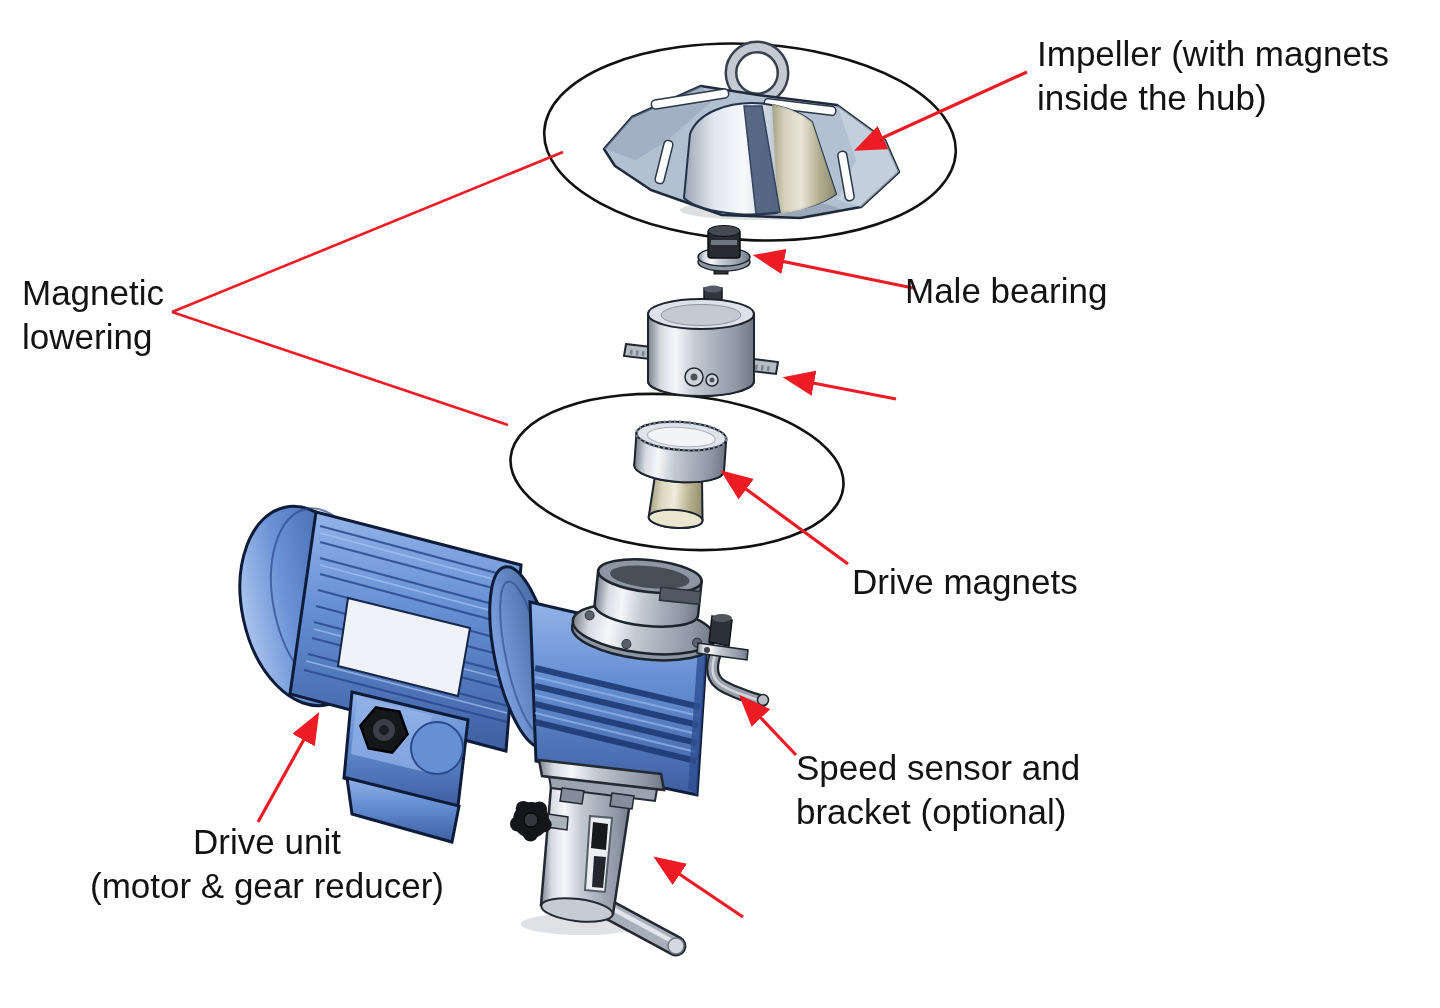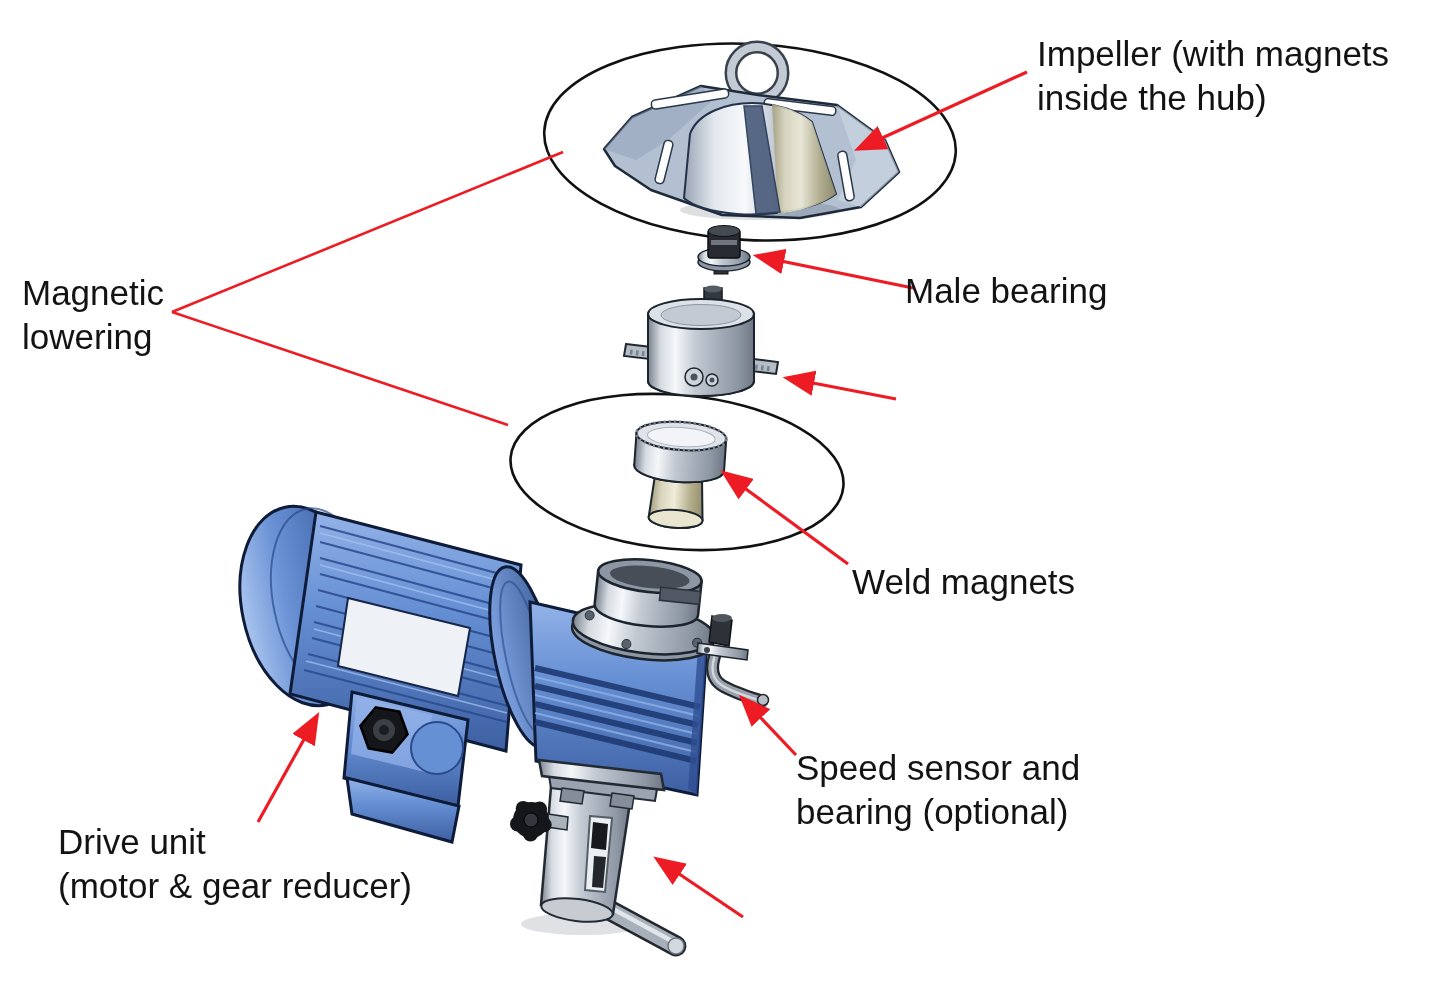--- a/index.html
+++ b/index.html
@@ -1,21 +1,21 @@
 <!DOCTYPE html>
 <html style="--arrow-red: #ed1c24; --callout-black: #111111; --text-black: #131313; --machine-blue: #5d83c9; --machine-blue-dark: #0e1c3a; --steel-grey: #c7ccd4; --magnet-khaki: #d9d5bd;"><head>
 <meta charset="utf-8">
 <style>
   html,body{margin:0;padding:0;background:#ffffff;}
   #stage{position:relative;width:1440px;height:1008px;background:#ffffff;overflow:hidden;
          font-family:Liberation Sans, sans-serif;}
   #diagram-svg{position:absolute;left:0;top:0;}
   .callout{position:absolute;color:#131313;font-size:35px;line-height:44px;
            white-space:pre-line;letter-spacing:0px;}
-  .callout.center{text-align:left;}
+  .callout.center{text-align:center;}
   .arrowline{stroke:var(--arrow-red,#ed1c24);stroke-width:3.2;fill:none;}
   .plainline{stroke:var(--arrow-red,#ed1c24);stroke-width:2.6;fill:none;}
   .ahead{fill:var(--arrow-red,#ed1c24);}
   .callout-ellipse{fill:none;stroke:#111111;stroke-width:2.6;}
 </style>
 </head>
 <body>
 
 <div id="stage">
 
@@ -251,18 +251,18 @@
     <line class="arrowline" x1="258" y1="822" x2="317" y2="716" marker-end="url(#ah)"></line>
     <line class="arrowline" x1="743" y1="917" x2="657" y2="859" marker-end="url(#ah)"></line>
   </g>
 </svg>
 
   <div class="callout" style="left:1037px;top:32px;">Impeller (with magnets
 inside the hub)</div>
   <div class="callout" style="left:885px;top:269px;margin-left:20px;">Male bearing</div>
   <div class="callout" style="left:22px;top:271px;">Magnetic
 lowering</div>
-  <div class="callout" style="left:852px;top:560px;">Weld magnets</div>
+  <div class="callout" style="left:852px;top:560px;">Drive magnets</div>
   <div class="callout" style="left:796px;top:746px;">Speed sensor and
-bearing (optional)</div>
+bracket (optional)</div>
   <div class="callout center" style="left:58px;top:820px;width:418px;">Drive unit
 (motor &amp; gear reducer)</div>
 </div>
 
 </body></html>

